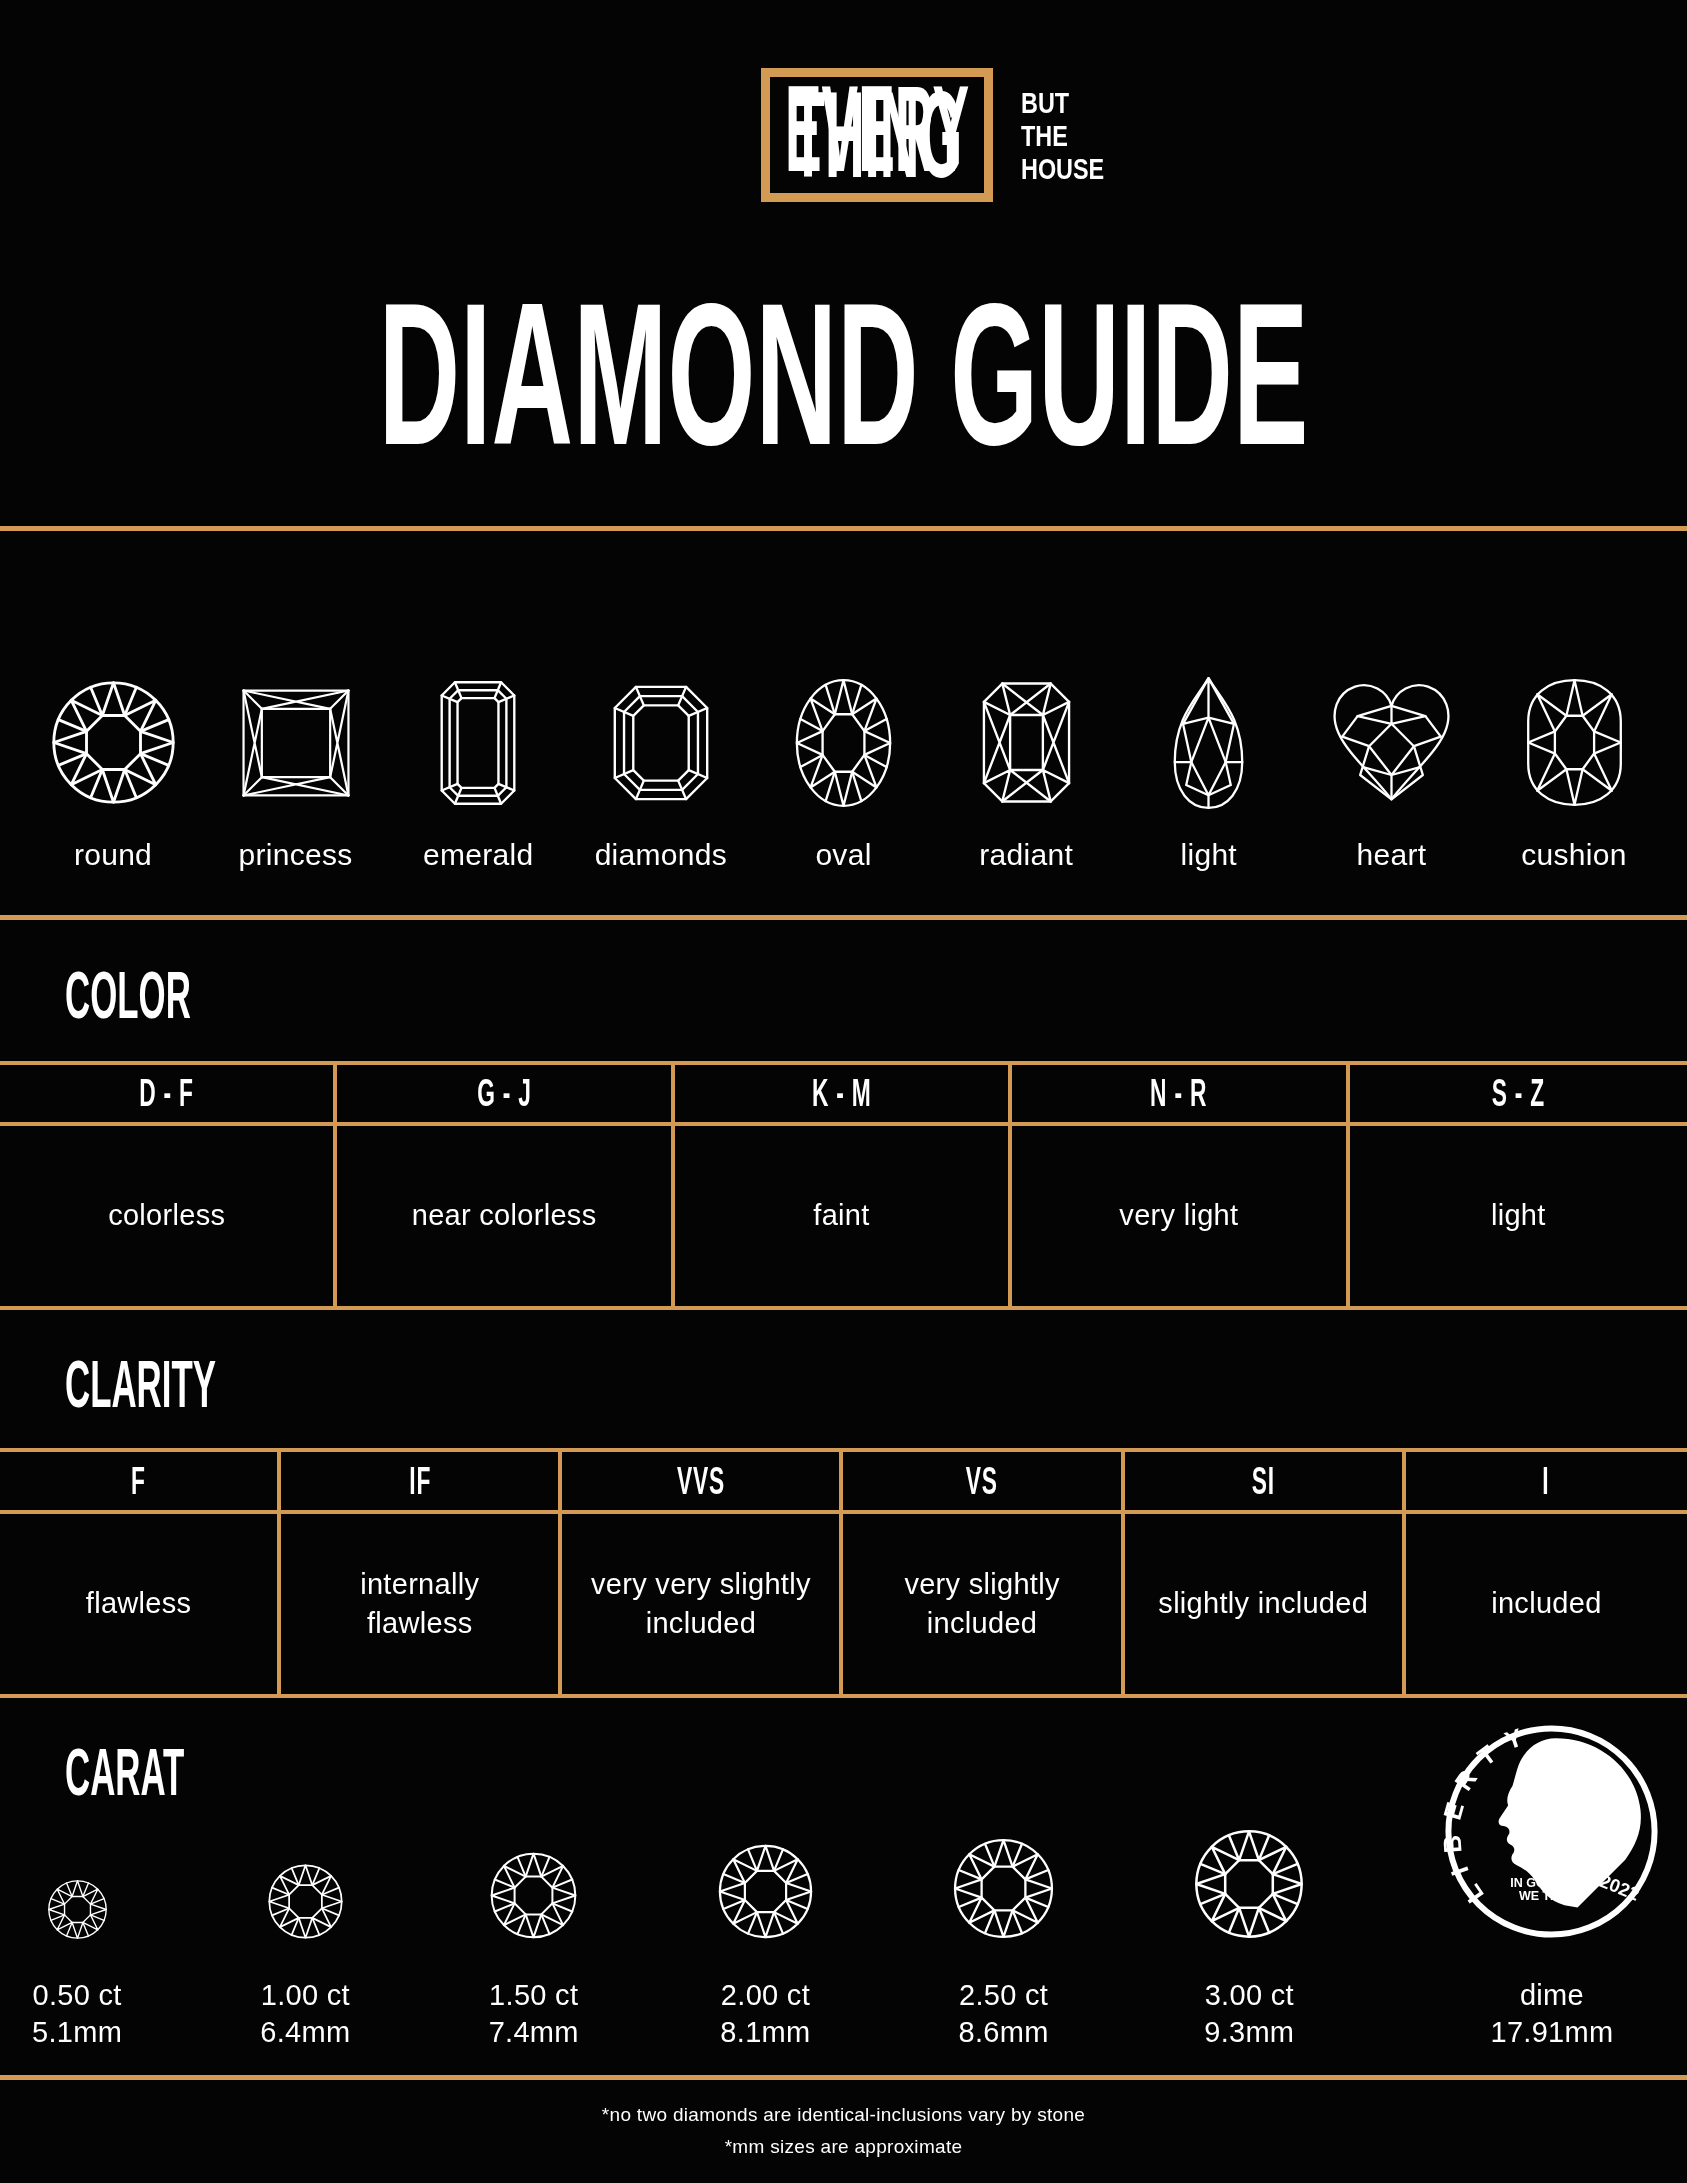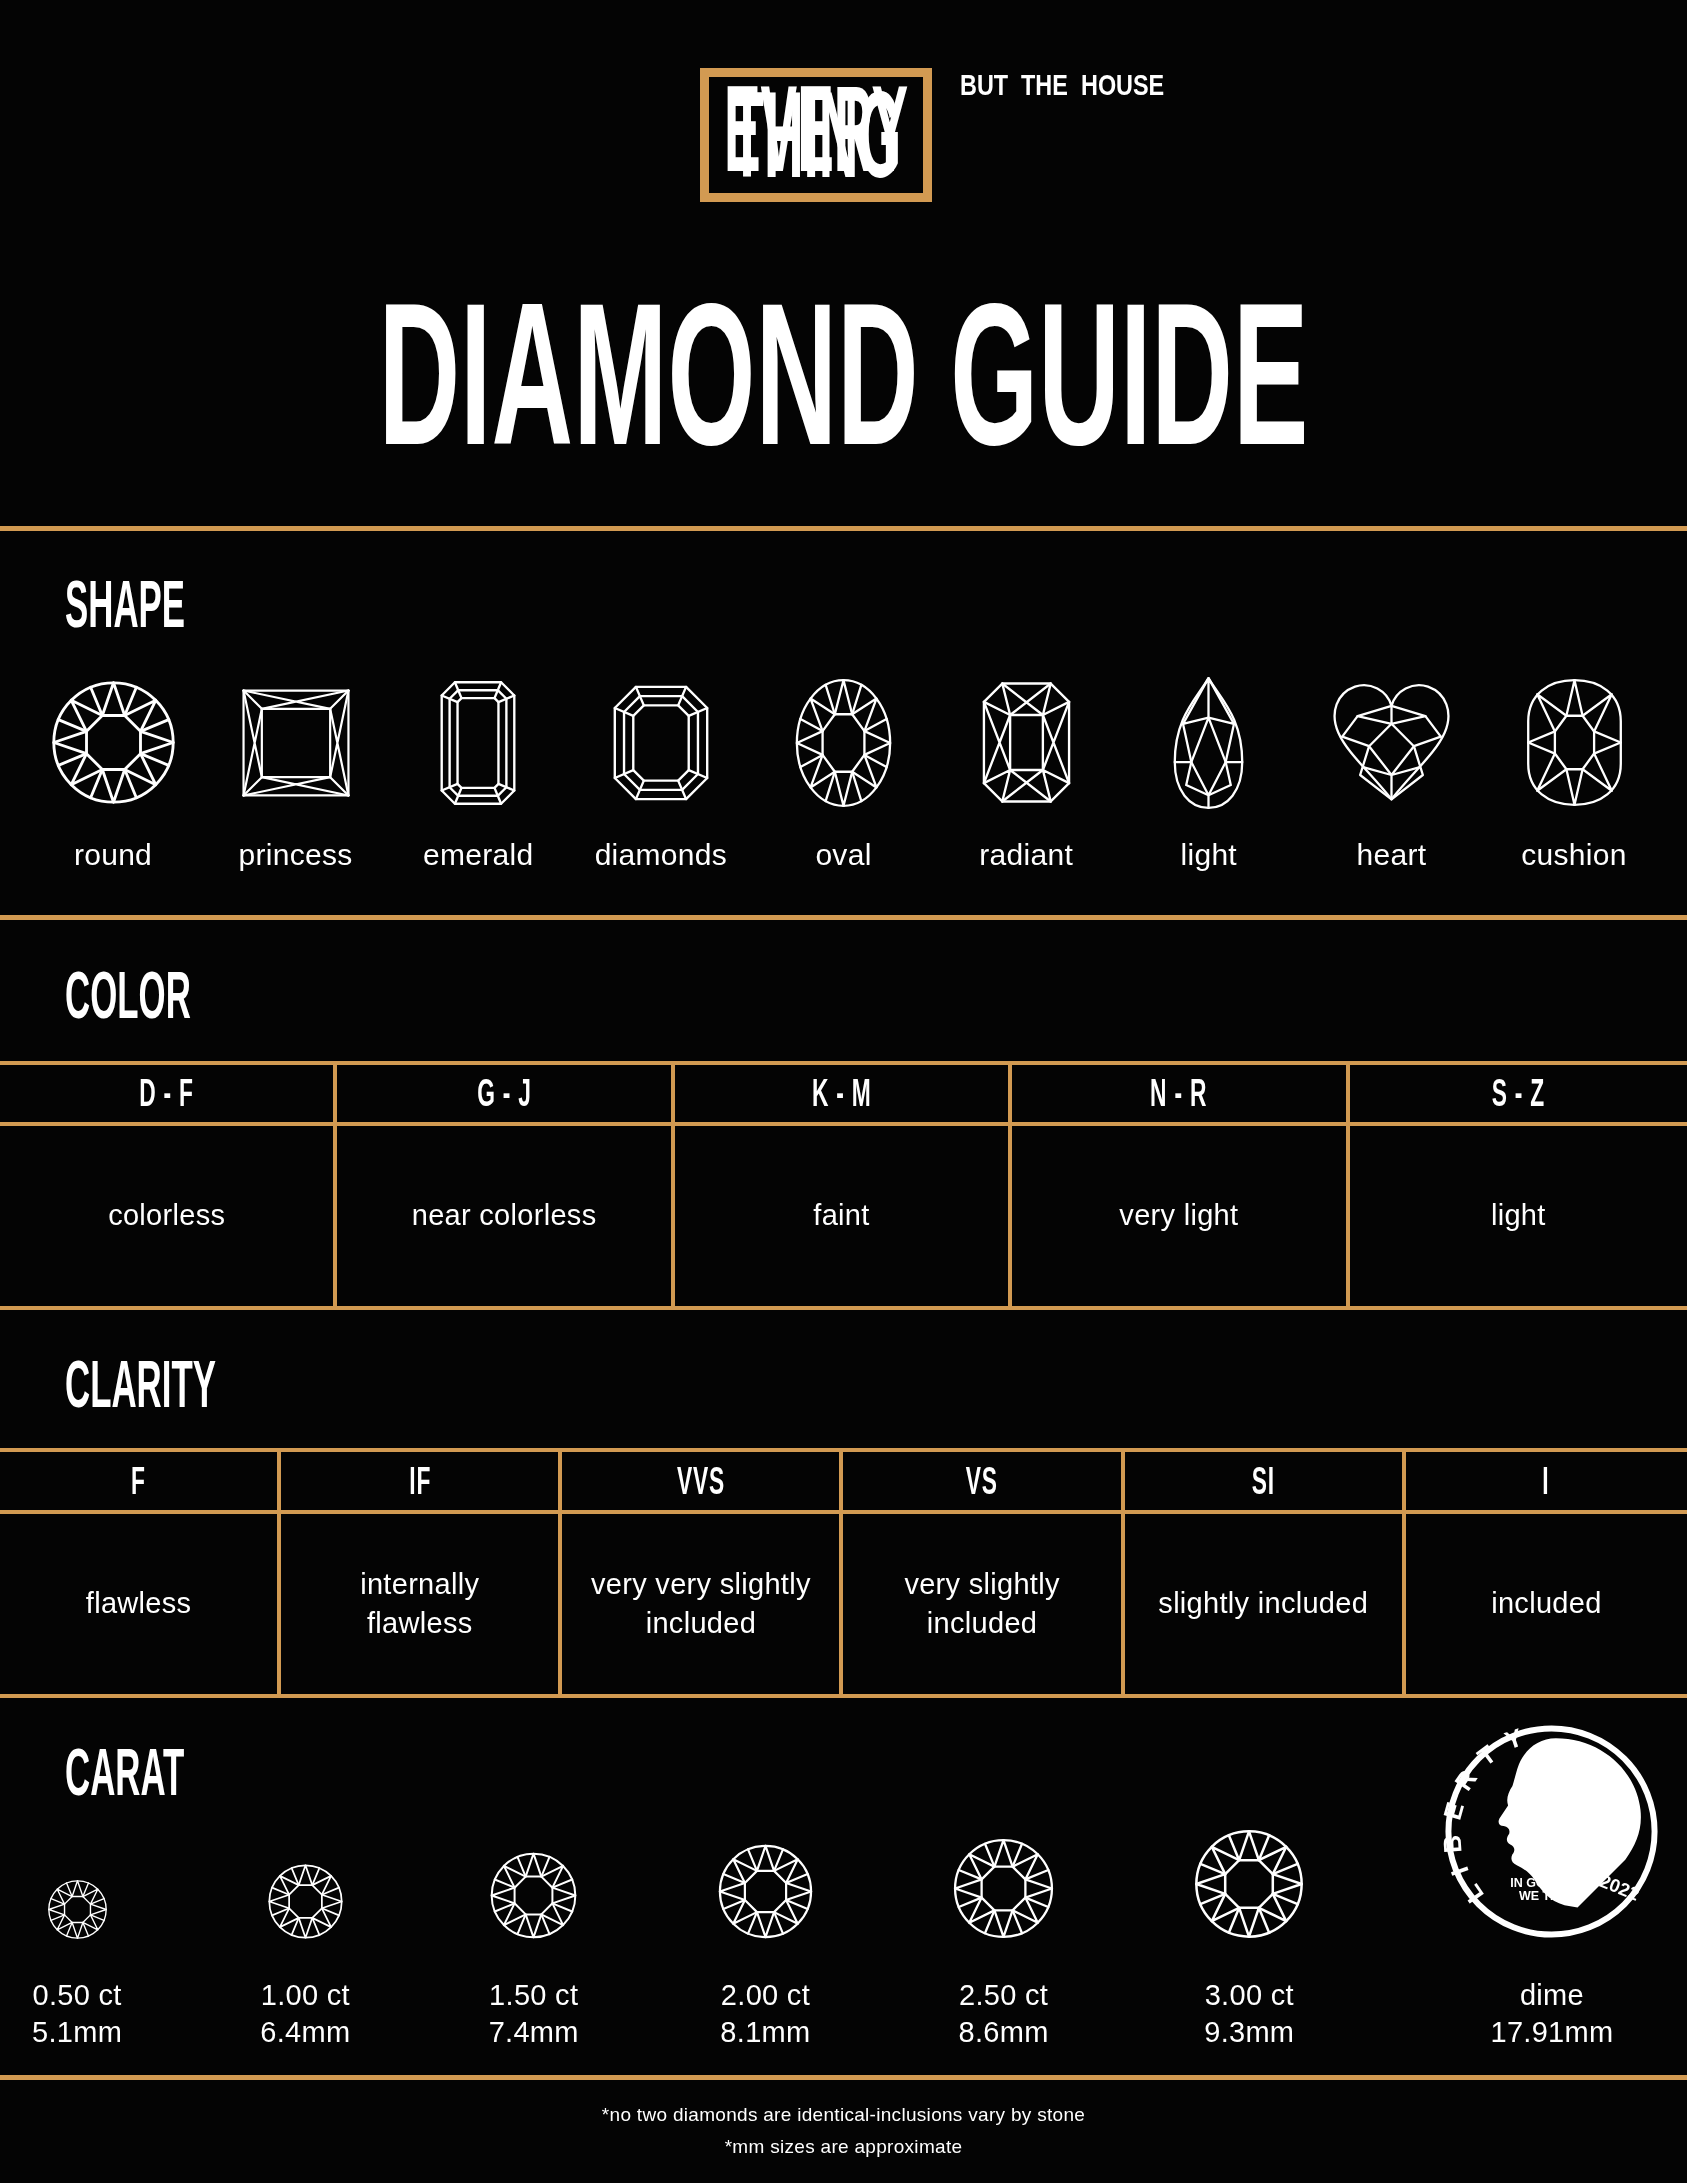--- a/index.html
+++ b/index.html
@@ -14,21 +14,21 @@
   }
   .cond{display:inline-block;transform:scaleX(var(--sx,0.55));white-space:nowrap;}
 
   
   .brand{position:absolute;top:68px;left:0;width:100%;display:flex;justify-content:center;align-items:flex-start;}
   .brand-every{width:193px;text-align:right;font-size:122px;font-weight:bold;line-height:1;}
   .brand-every .cond{--sx:0.45;transform-origin:right center;}
   .brand-box{width:214px;height:116px;border:9.3px solid var(--gold);margin-left:8px;
     display:flex;align-items:center;justify-content:center;}
   .brand-box-word{font-size:122px;font-weight:bold;line-height:1;--sx:0.45;transform-origin:center;}
-  .brand-tag{margin-left:28px;display:flex;justify-content:center;height:135px;}
+  .brand-tag{margin-left:28px;display:flex;flex-direction:column;justify-content:center;height:135px;}
   .brand-tag span{font-size:30px;font-weight:bold;line-height:33px;--sx:0.78;transform-origin:left center;}
 
   
   .title{position:absolute;top:273px;left:0;width:100%;text-align:center;
     font-size:202px;font-weight:bold;line-height:1;margin:0;}
   .title .cond{--sx:0.56;transform-origin:center;}
 
   
   .gold-line{position:absolute;left:0;width:100%;height:4.6px;background:var(--gold);}
   .line-1{top:526px;} .line-2{top:915px;} .line-3{top:2075px;}
@@ -111,21 +111,20 @@
       <span class="cond">BUT</span>
       <span class="cond">THE</span>
       <span class="cond">HOUSE</span>
     </div>
   </header>
 
   <h1 class="title"><span class="cond">DIAMOND GUIDE</span></h1>
 
   <div class="gold-line line-1"></div>
 
-  <h2 class="sec-h h-shape"><span class="cond">SHAPE</span></h2>
   <div class="shape-row">
 
     <figure class="shape-item">
       <span class="icon-box">
           <svg class="i-round" viewBox="0 0 200 200">
             <use href="#sym-round"></use>
           </svg>
         </span>
       <figcaption>round</figcaption>
     </figure>

